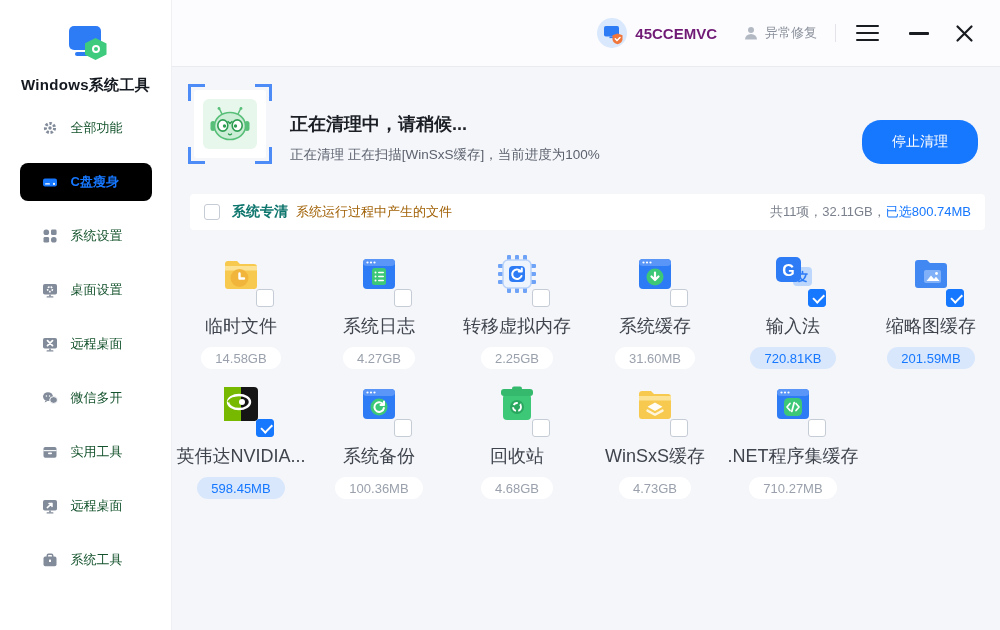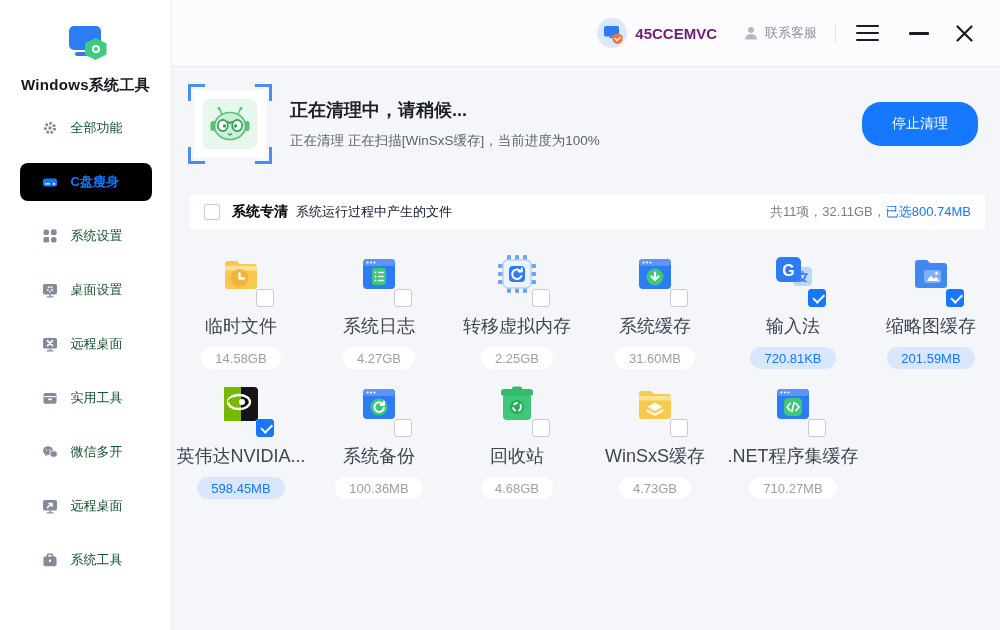--- a/index.html
+++ b/index.html
@@ -36,42 +36,42 @@
   .contact-label { margin-left:6px; font-size:13px; color:#8b919c; }
   .tb-divider { width:1px; height:18px; background:#e2e4e9; margin:0 18px; }
   .burger { display:flex; flex-direction:column; gap:4.5px; cursor:pointer; padding:4px 2px; }
   .burger i { display:block; width:23px; height:2.6px; background:#191c21; border-radius:2px; }
   .win-min { width:20px; height:3px; background:#191c21; margin-left:28px; cursor:pointer; border-radius:1px; }
   .win-close { margin-left:26px; cursor:pointer; display:flex; }
 
   
   .content { position:absolute; left:0; right:0; top:67px; bottom:0; background:#f5f6fa; }
 
-  .banner { display:flex; align-items:center; margin:17px 22px 0 16px; }
+  .banner { display:flex; align-items:flex-end; margin:17px 22px 0 16px; }
   .robot-frame { position:relative; width:84px; height:80px; flex:0 0 84px; }
   .corner { position:absolute; width:17px; height:17px; border:0 solid #4d8cf7; }
   .corner.tl { left:0; top:0; border-left-width:3px; border-top-width:3px; }
   .corner.tr { right:0; top:0; border-right-width:3px; border-top-width:3px; }
   .corner.bl { left:0; bottom:0; border-left-width:3px; border-bottom-width:3px; }
   .corner.br { right:0; bottom:0; border-right-width:3px; border-bottom-width:3px; }
   .robot-card { position:absolute; left:6px; top:6px; right:6px; bottom:6px; background:#fff; border-radius:3px;
                 display:flex; align-items:center; justify-content:center; }
   .robot-bg { width:54px; height:50px; background:#e7f7ec; border-radius:6px; display:flex; align-items:center; justify-content:center; }
 
   .banner-text { margin-left:18px; }
   .banner-title { font-size:18px; font-weight:700; color:#1c2026; }
   .banner-status { margin-top:10px; font-size:13.5px; color:#5c626e; }
   .stop-btn { margin-left:auto; min-width:116px; height:44px; padding:0 26px; border:none; border-radius:19px;
               background:#1677ff; color:#fff; font-size:14px; font-family:inherit; cursor:pointer; }
 
   .section-bar { margin:30px 15px 0 18px; height:36px; background:#fff; border-radius:4px;
                  display:flex; align-items:center; padding:0 14px; }
   .checkbox { width:16px; height:16px; border:1.5px solid #c6ccd6; border-radius:3px; background:#fff; cursor:pointer; position:relative; flex:0 0 16px; }
-  .section-title { margin-left:12px; font-size:14px; font-weight:700; color:#000000; }
-  .section-desc { margin-left:8px; font-size:13px; color:#0f172a; }
+  .section-title { margin-left:12px; font-size:14px; font-weight:700; color:#0f766e; }
+  .section-desc { margin-left:8px; font-size:13px; color:#a16207; }
   .section-right { margin-left:auto; font-size:13px; color:#7b818c; }
   .section-selected { color:#1677ff; cursor:pointer; }
 
   .grid { display:grid; grid-template-columns:repeat(6,1fr); grid-auto-rows:130px; margin-top:22px; }
   .g-item { display:flex; flex-direction:column; align-items:center; cursor:pointer; }
   .icon-wrap { position:relative; width:44px; height:44px; }
   .icon-wrap svg { display:block; }
   .cb { position:absolute; right:-11px; bottom:-11px; width:18px; height:18px; background:#fff;
         border:1.5px solid #c6ccd6; border-radius:3px; }
   .g-item.on .cb { background:#1677ff; border-color:#1677ff; }
@@ -147,38 +147,38 @@
               <path d="M5.5 4.7 L10.5 9.7 M10.5 4.7 L5.5 9.7" stroke="#fff" stroke-width="1.7" stroke-linecap="round"></path>
               <rect x="7.2" y="12.5" width="1.6" height="2" fill="currentColor"></rect>
               <rect x="4.5" y="14.2" width="7" height="1.4" rx="0.7" fill="currentColor"></rect>
             </svg>
         </span>
         <span class="s-label">远程桌面</span>
       </div>
       <div class="side-item">
         <span class="s-ico">
           <svg width="16" height="16" viewBox="0 0 16 16">
-              <rect x="1.5" y="3" width="13" height="10.8" rx="1.8" fill="currentColor"></rect>
-              <rect x="1.5" y="6" width="13" height="1.2" fill="#fff" opacity="0.9"></rect>
-              <rect x="6" y="8.6" width="4" height="1.6" rx="0.8" fill="#fff"></rect>
-            </svg>
-        </span>
-        <span class="s-label">实用工具</span>
-      </div>
-      <div class="side-item">
-        <span class="s-ico">
-          <svg width="16" height="16" viewBox="0 0 16 16">
               <ellipse cx="6" cy="6.6" rx="5" ry="4.4" fill="currentColor"></ellipse>
               <path d="M3.5 10.5 L2.6 12.6 L5.2 11.2 Z" fill="currentColor"></path>
               <ellipse cx="11.6" cy="10" rx="3.9" ry="3.4" fill="currentColor" stroke="#fff" stroke-width="1"></ellipse>
               <circle cx="4.4" cy="6" r="0.8" fill="#fff"></circle>
               <circle cx="7.6" cy="6" r="0.8" fill="#fff"></circle>
             </svg>
         </span>
         <span class="s-label">微信多开</span>
+      </div>
+      <div class="side-item">
+        <span class="s-ico">
+          <svg width="16" height="16" viewBox="0 0 16 16">
+              <rect x="1.5" y="3" width="13" height="10.8" rx="1.8" fill="currentColor"></rect>
+              <rect x="1.5" y="6" width="13" height="1.2" fill="#fff" opacity="0.9"></rect>
+              <rect x="6" y="8.6" width="4" height="1.6" rx="0.8" fill="#fff"></rect>
+            </svg>
+        </span>
+        <span class="s-label">实用工具</span>
       </div>
       <div class="side-item">
         <span class="s-ico">
           <svg width="16" height="16" viewBox="0 0 16 16">
               <rect x="1" y="2" width="14" height="10.5" rx="1.8" fill="currentColor"></rect>
               <path d="M5.3 9.6 L10 5.4 M10 5.4 h-3 M10 5.4 v3" stroke="#fff" stroke-width="1.5" fill="none" stroke-linecap="round"></path>
               <rect x="7.2" y="12.5" width="1.6" height="2" fill="currentColor"></rect>
               <rect x="4.5" y="14.2" width="7" height="1.4" rx="0.7" fill="currentColor"></rect>
             </svg>
         </span>
@@ -207,21 +207,21 @@
             <path d="M20.5 15.5 l5 1.8 v4 c0 2.8-2.3 4.3-5 5 c-2.7-.7-5-2.2-5-5 v-4 z" fill="#f0763b"></path>
             <path d="M18.3 20.8 l1.7 1.7 3-3" stroke="#fff" stroke-width="1.5" fill="none" stroke-linecap="round"></path>
           </svg>
       </span>
       <span class="user-id">45CCEMVC</span>
       <span class="contact">
         <svg width="16" height="16" viewBox="0 0 16 16">
             <circle cx="8" cy="5" r="3" fill="#b3b9c3"></circle>
             <path d="M2 14.5 a6 5.5 0 0 1 12 0 z" fill="#b3b9c3"></path>
           </svg>
-        <span class="contact-label">联系客服</span>
+        <span class="contact-label">异常修复</span>
       </span>
       <span class="tb-divider"></span>
       <span class="burger">
           <i></i>
           <i></i>
           <i></i>
         </span>
       <span class="win-min"></span>
       <span class="win-close">
         <svg width="19" height="19" viewBox="0 0 19 19">

